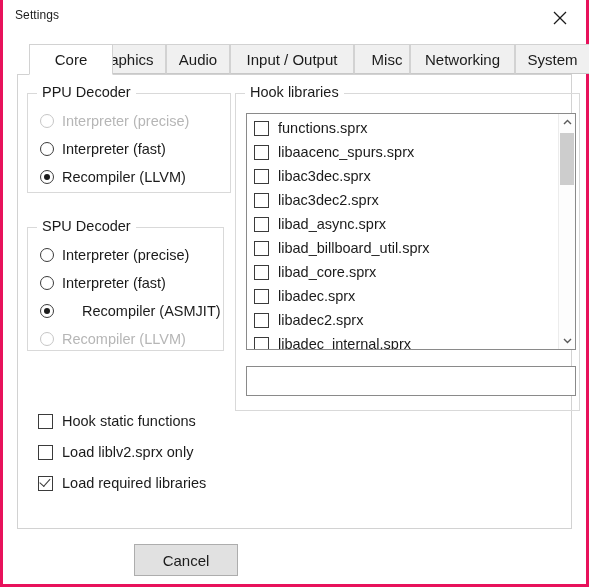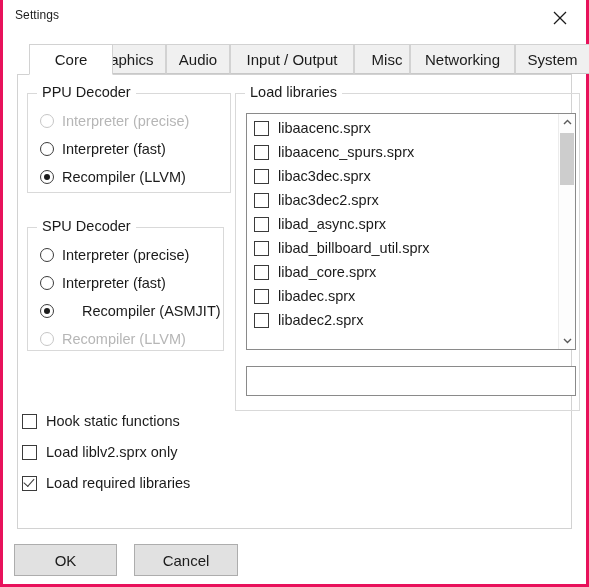--- a/index.html
+++ b/index.html
@@ -236,21 +236,21 @@
     font-family: "Liberation Sans", sans-serif;
     font-size: 14px;
     color: #1b1b1b;
     padding: 0 6px;
     outline: none;
   }
 
   
   .check-row {
     position: absolute;
-    left: 4px;
+    left: 20px;
     height: 22px;
     display: flex;
     align-items: center;
     cursor: pointer;
     white-space: nowrap;
   }
   .check-row .cb-mark { width: 15px; height: 15px; }
   .check-row.checked .cb-mark::after {
     content: "";
     position: absolute;
@@ -344,27 +344,27 @@
             <span class="radio-label">Recompiler (ASMJIT)</span>
           </div>
           <div class="radio-row disabled" style="top: 100px;">
             <span class="radio-mark"></span>
             <span class="radio-label">Recompiler (LLVM)</span>
           </div>
         </div>
     </div>
 
     <div class="groupbox" style="left:217px; top:18px; width:345px; height:318px;">
-      <div class="group-label">Load libraries</div>
+      <div class="group-label">Hook libraries</div>
 
       <div id="listbox" style="left:10px; top:19px; width:330px; height:237px;">
         <div id="list-items">
             <div class="list-item">
               <span class="cb-mark"></span>
-              <span class="item-label">libaacenc.sprx</span>
+              <span class="item-label">functions.sprx</span>
             </div>
             <div class="list-item">
               <span class="cb-mark"></span>
               <span class="item-label">libaacenc_spurs.sprx</span>
             </div>
             <div class="list-item">
               <span class="cb-mark"></span>
               <span class="item-label">libac3dec.sprx</span>
             </div>
             <div class="list-item">
@@ -383,20 +383,24 @@
               <span class="cb-mark"></span>
               <span class="item-label">libad_core.sprx</span>
             </div>
             <div class="list-item">
               <span class="cb-mark"></span>
               <span class="item-label">libadec.sprx</span>
             </div>
             <div class="list-item">
               <span class="cb-mark"></span>
               <span class="item-label">libadec2.sprx</span>
+            </div>
+            <div class="list-item">
+              <span class="cb-mark"></span>
+              <span class="item-label">libadec_internal.sprx</span>
             </div>
           </div>
         <div id="list-scrollbar">
           <div class="sb-arrow up">
             <svg width="9" height="7" viewBox="0 0 9 7" aria-hidden="true">
               <polyline points="1,5 4.5,1.5 8,5" fill="none" stroke="#5a5a5a" stroke-width="1.4"></polyline>
             </svg>
           </div>
           <div class="sb-thumb"></div>
           <div class="sb-arrow down">
@@ -420,16 +424,15 @@
           <span class="check-label">Load liblv2.sprx only</span>
         </div>
         <div class="check-row checked" style="top: 397px;">
           <span class="cb-mark"></span>
           <span class="check-label">Load required libraries</span>
         </div>
       </div>
 
   </div>
 
-  <div class="dlg-button" style="left:11px; top:544px; width:103px; height:32px;">OK</div>
   <div class="dlg-button" style="left:131px; top:544px; width:104px; height:32px;">Cancel</div>
 
 </div>
 
 </body></html>

